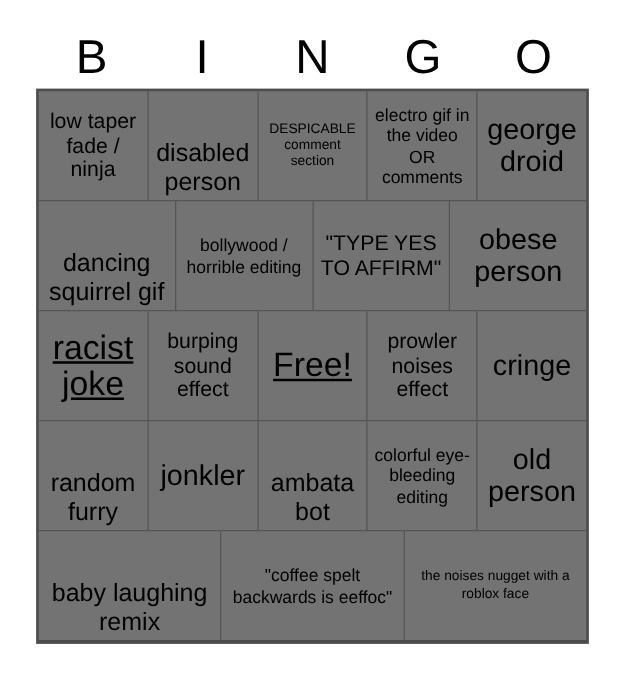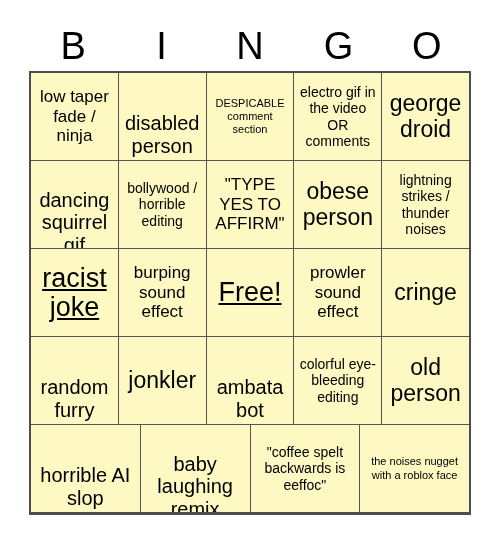--- a/index.html
+++ b/index.html
@@ -50,21 +50,21 @@
     top: 71px;
     width: 442px;
     height: 444px;
     box-sizing: border-box;
     border-top: 2px solid #4d4d4d;
     border-left: 2px solid #4d4d4d;
     border-right: 2px solid #4d4d4d;
     border-bottom: 3px solid #4d4d4d;
     display: flex;
     flex-direction: column;
-    background: #fef9c3;
+    background: #737373;
   }
   .grid-row {
     flex: 1 1 0;
     display: flex;
     min-height: 0;
   }
   .grid-row + .grid-row {
     border-top: 1.5px solid #555555;
     justify-content: flex-end;
   }
@@ -136,37 +136,34 @@
         </div>
       <div class="cell t-sm">
           <span class="cell-text">bollywood / horrible editing</span>
         </div>
       <div class="cell t-md">
           <span class="cell-text">"TYPE YES TO AFFIRM"</span>
         </div>
       <div class="cell t-xl">
           <span class="cell-text">obese person</span>
         </div>
-      <div class="cell t-sm">
-          <span class="cell-text">lightning strikes / thunder noises</span>
-        </div>
     </div>
 
     <div class="grid-row">
       <div class="cell t-xxl">
           <span class="cell-text">racist joke</span>
         </div>
       <div class="cell t-md">
           <span class="cell-text">burping sound effect</span>
         </div>
       <div class="cell t-xxl">
           <span class="cell-text">Free!</span>
         </div>
       <div class="cell t-md">
-          <span class="cell-text">prowler sound effect</span>
+          <span class="cell-text">prowler noises effect</span>
         </div>
       <div class="cell t-xl">
           <span class="cell-text">cringe</span>
         </div>
     </div>
 
     <div class="grid-row">
       <div class="cell t-lg">
           <span class="cell-text">random furry</span>
         </div>
@@ -179,23 +176,20 @@
       <div class="cell t-sm">
           <span class="cell-text">colorful eye-bleeding editing</span>
         </div>
       <div class="cell t-xl">
           <span class="cell-text">old person</span>
         </div>
     </div>
 
     <div class="grid-row">
       <div class="cell t-lg">
-          <span class="cell-text">horrible AI slop</span>
-        </div>
-      <div class="cell t-lg">
           <span class="cell-text">baby laughing remix</span>
         </div>
       <div class="cell t-sm">
           <span class="cell-text">"coffee spelt backwards is eeffoc"</span>
         </div>
       <div class="cell t-xs">
           <span class="cell-text">the noises nugget with a roblox face</span>
         </div>
     </div>
 

